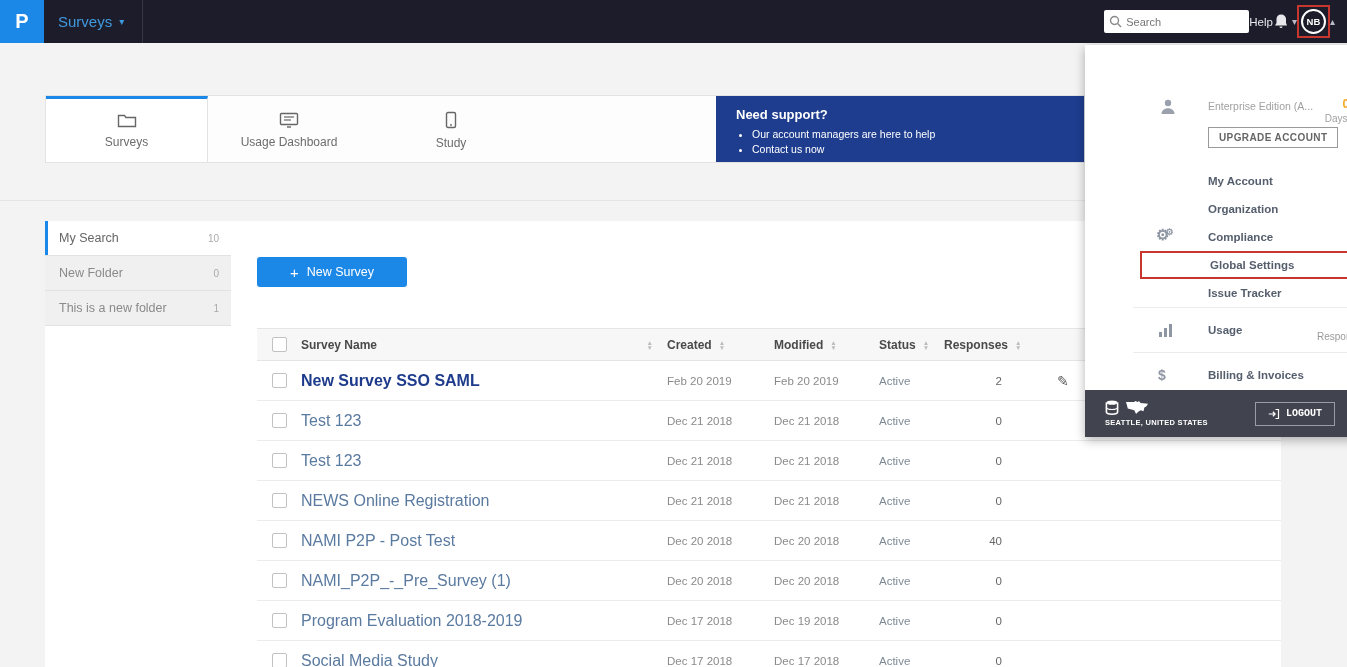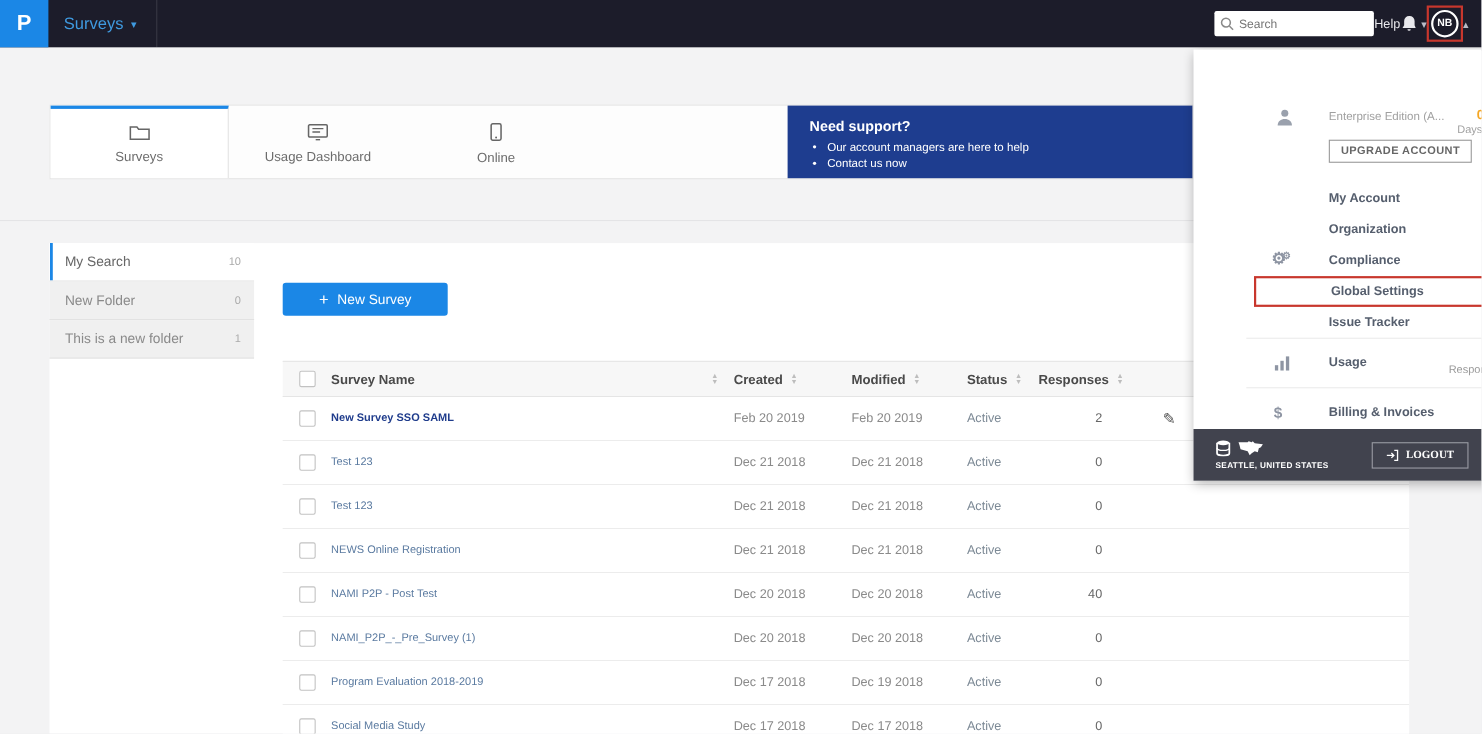--- a/index.html
+++ b/index.html
@@ -47,21 +47,21 @@
   
   .table { position:absolute; left:212px; top:107px; width:1024px; }
   .thead, .trow { display:grid; grid-template-columns:44px 366px 107px 105px 65px 88px 1fr; align-items:center; }
   .thead { height:33px; background:#f7f7f7; border-top:1px solid #e5e5e5; border-bottom:1px solid #e5e5e5; font-size:12px; font-weight:bold; color:#4a4a4a; }
   .trow { height:40px; border-bottom:1px solid #ececec; background:#fff; }
   .th { display:flex; align-items:center; }
   .th-name { justify-content:space-between; padding-right:14px; }
   .sort { display:inline-flex; flex-direction:column; margin-left:7px; color:#bdbdbd; font-size:6.5px; line-height:5px; cursor:pointer; }
   .c-check { display:flex; justify-content:center; }
   .checkbox { width:15px; height:15px; border:1px solid #c2c2c2; border-radius:2px; background:#fff; cursor:pointer; display:inline-block; }
-  .c-name { font-size:10px; color:#5a7aa0; text-decoration:none; cursor:pointer; }
+  .c-name { font-size:16px; color:#5a7aa0; text-decoration:none; cursor:pointer; }
   .trow.bold .c-name { color:#1f3c8c; font-weight:bold; }
   .c-date { font-size:11.5px; color:#8a8a8a; }
   .c-status { font-size:11.5px; color:#7d8a96; }
   .c-resp { font-size:11.5px; color:#666; text-align:right; padding-right:30px; }
   .c-actions { padding-left:25px; }
   .pencil { font-size:14px; color:#555; cursor:pointer; }
 
   
   .dropdown { position:absolute; left:1085px; top:45px; width:298px; height:392px; background:#fff; box-shadow:0 3px 10px rgba(0,0,0,0.3); z-index:20;padding-left:48px; }
   .um-account { position:relative; padding:55px 14px 0 75px; height:120px; }
@@ -79,21 +79,21 @@
   .um-row { position:relative; border-top:1px solid #ececec; height:45px; display:flex; align-items:center; padding-left:75px; font-size:11.5px; font-weight:bold; color:#555e6d; cursor:pointer; }
   .um-row .row-icon { position:absolute; left:25px; }
   .um-row-right { position:absolute; right:16px; text-align:right; }
   .um-row-val { font-size:11.5px; color:#666; font-weight:normal; }
   .um-row-unit { font-size:10px; color:#999; font-weight:normal; margin-top:1px; }
   .dollar { font-size:14px; color:#8e95a3; font-weight:bold; }
   .um-footer { position:absolute; left:0; bottom:0; width:262px; height:47px; background:#41434e; display:flex; align-items:center; justify-content:space-between; padding:0 12px 0 20px; }
   .loc-block { display:flex; flex-direction:column; }
   .loc-icons { display:flex; align-items:flex-end; gap:6px; }
   .loc-text { margin-top:3px; color:#fff; font-size:7.5px; font-weight:bold; letter-spacing:0.3px; }
-  .logout-btn { display:flex; align-items:center; gap:6px; border:1px solid #9a9ca4; background:transparent; color:#fff; font-size:10px; font-weight:bold; padding:5px 12px; cursor:pointer; font-family:Liberation Serif, serif; }
+  .logout-btn { display:flex; align-items:center; gap:6px; border:1px solid #9a9ca4; background:transparent; color:#fff; font-size:10px; font-weight:bold; padding:5px 12px; cursor:pointer; font-family:Liberation Mono, monospace; }
 </style>
 </head>
 <body>
 
 <div class="page">
 
   <header class="topbar">
     <div class="logo-box">
       <span>P</span>
     </div>
@@ -138,21 +138,21 @@
           <line x1="5" y1="8" x2="12" y2="8" stroke="#666" stroke-width="1.2"></line>
           <line x1="8" y1="15" x2="12" y2="15" stroke="#666" stroke-width="1.4"></line>
         </svg>
       <span>Usage Dashboard</span>
     </div>
     <div class="tab">
       <svg width="12" height="18" viewBox="0 0 12 18">
           <rect x="1.5" y="1.5" width="9" height="15" rx="1.5" fill="none" stroke="#666" stroke-width="1.4"></rect>
           <circle cx="6" cy="14" r="0.9" fill="#666"></circle>
         </svg>
-      <span>Online</span>
+      <span>Study</span>
     </div>
     <div class="support">
       <div class="support-title">Need support?</div>
       <ul>
         <li>Our account managers are here to help</li>
         <li>Contact us now</li>
       </ul>
     </div>
   </div>
 

